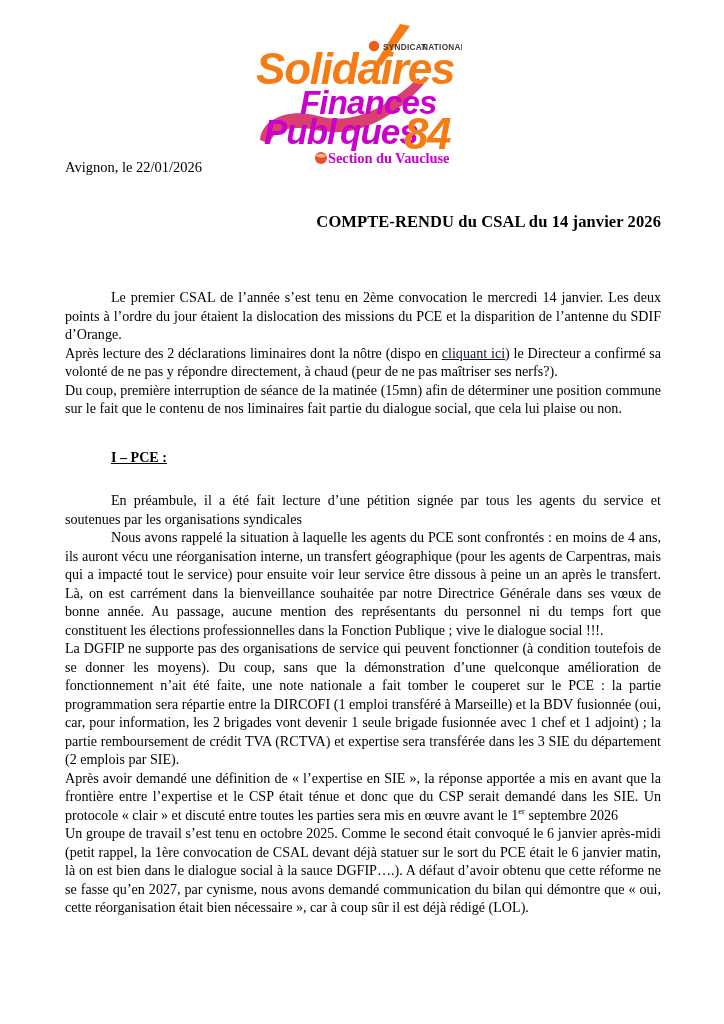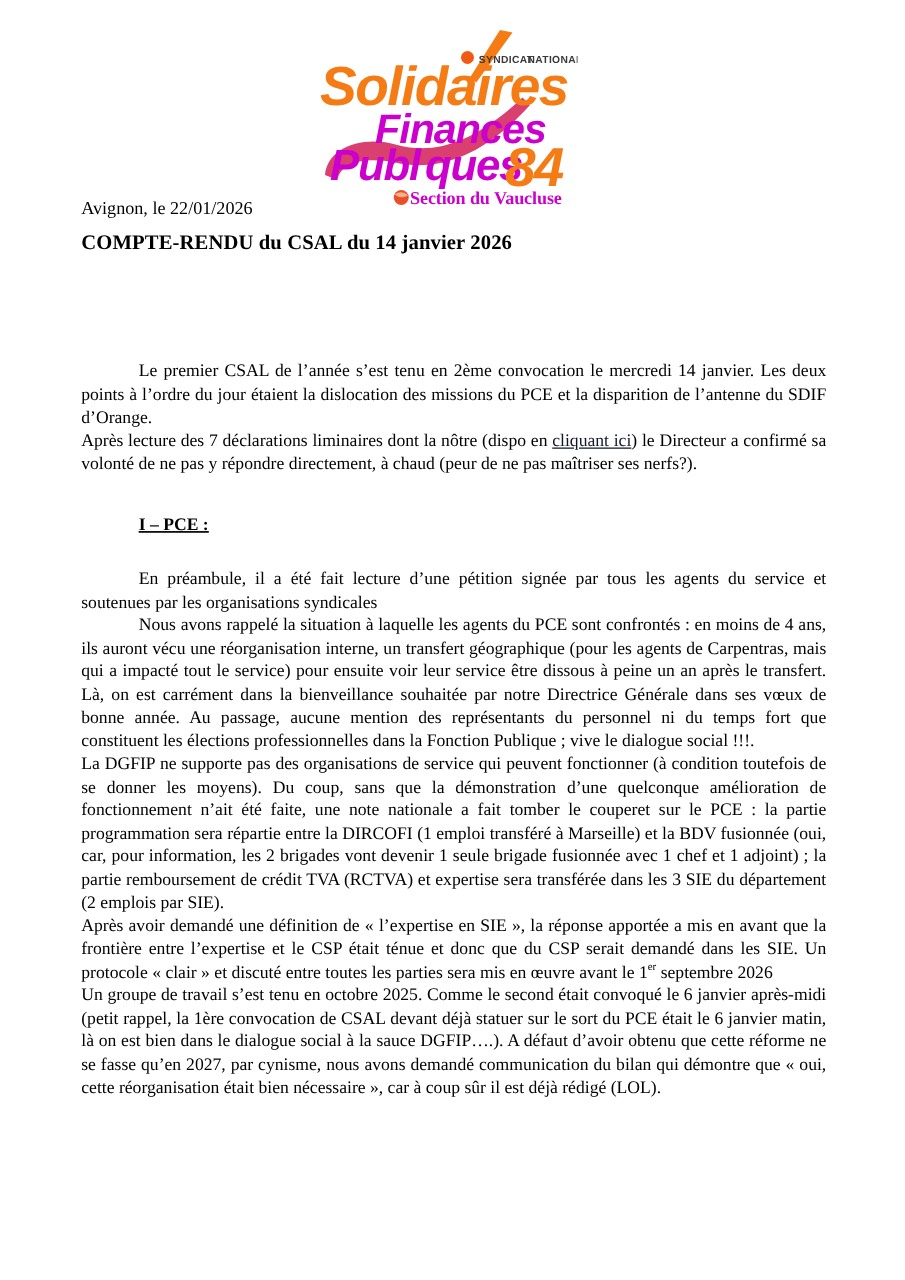--- a/index.html
+++ b/index.html
@@ -39,23 +39,23 @@
     left: 65px;
     top: 158px;
     width: 596px;
     text-align: left;
     font-size: 14.5px;
     line-height: 1.25;
   }
   .doc-title {
     position: absolute;
     left: 65px;
-    top: 184px;
+    top: 212px;
     width: 596px;
-    text-align: left;
+    text-align: right;
     font-weight: bold;
     font-size: 16.5px;
     letter-spacing: 0.1px;
   }
 
   
   .body-text {
     position: absolute;
     left: 65px;
     top: 288px;
@@ -120,22 +120,23 @@
   </div>
 
   <div class="dateline">Avignon, le 22/01/2026</div>
 
   <div class="doc-title">COMPTE-RENDU du CSAL du 14 janvier 2026</div>
 
   <div class="body-text">
 
     <p class="indent">Le premier CSAL de l’année s’est tenu en 2ème convocation le mercredi 14 janvier. Les deux points à l’ordre du jour étaient la dislocation des missions du PCE et la disparition de l’antenne du SDIF d’Orange.</p>
 
-    <p><span>Après lecture des 7 déclarations liminaires dont la nôtre (dispo en </span><a class="doclink" href="#">cliquant ici</a><span>) le Directeur a confirmé sa volonté de ne pas y répondre directement, à chaud (peur de ne pas maîtriser ses nerfs?).</span></p>
+    <p><span>Après lecture des 2 déclarations liminaires dont la nôtre (dispo en </span><a class="doclink" href="#">cliquant ici</a><span>) le Directeur a confirmé sa volonté de ne pas y répondre directement, à chaud (peur de ne pas maîtriser ses nerfs?).</span></p>
 
+    <p>Du coup, première interruption de séance de la matinée (15mn) afin de déterminer une position commune sur le fait que le contenu de nos liminaires fait partie du dialogue social, que cela lui plaise ou non.</p>
 
     <div class="spacer-lg"></div>
 
     <p class="section-head"><span>I – PCE :</span></p>
 
     <div class="spacer-md"></div>
 
     <p class="indent">En préambule, il a été fait lecture d’une pétition signée par tous les agents du service et soutenues par les organisations syndicales</p>
 
     <p class="indent">Nous avons rappelé la situation à laquelle les agents du PCE sont confrontés : en moins de 4 ans, ils auront vécu une réorganisation interne, un transfert géographique (pour les agents de Carpentras, mais qui a impacté tout le service) pour ensuite voir leur service être dissous à peine un an après le transfert. Là, on est carrément dans la bienveillance souhaitée par notre Directrice Générale dans ses vœux de bonne année. Au passage, aucune mention des représentants du personnel ni du temps fort que constituent les élections professionnelles dans la Fonction Publique ; vive le dialogue social !!!.</p>

